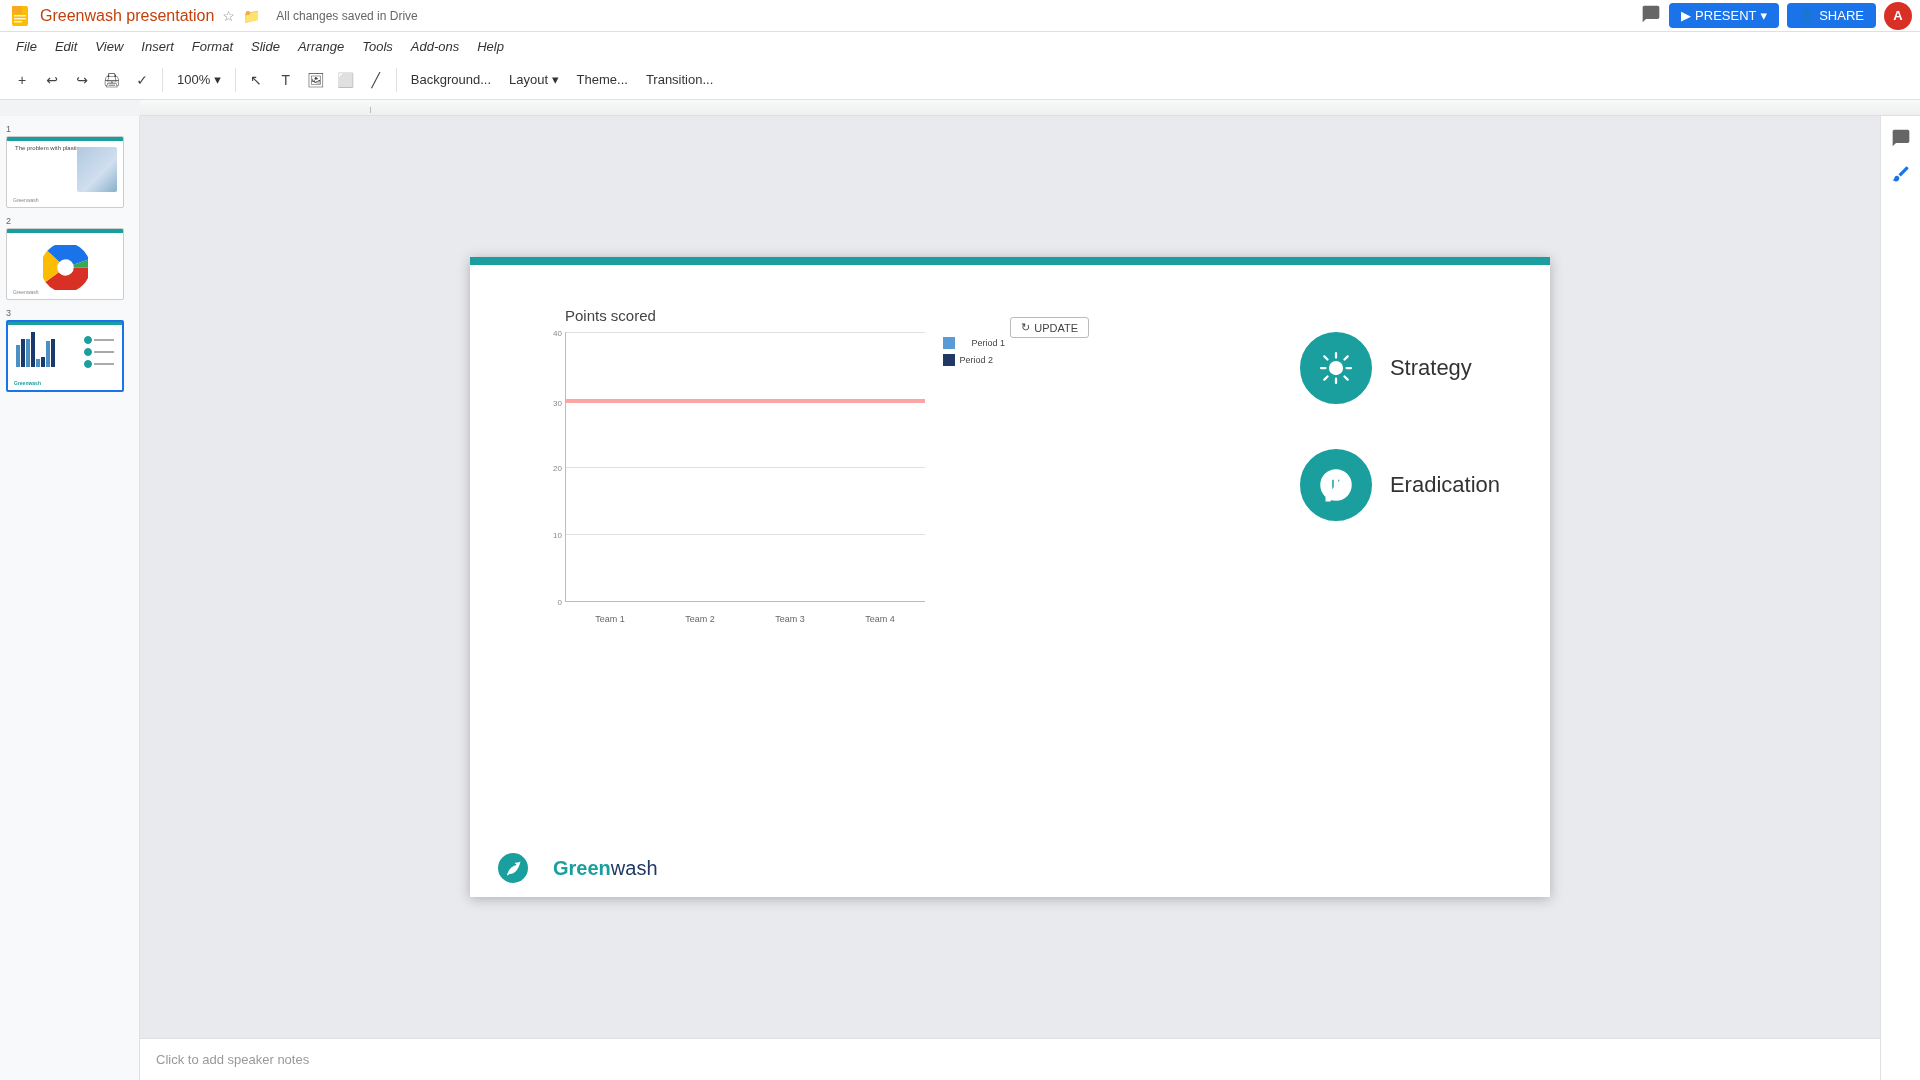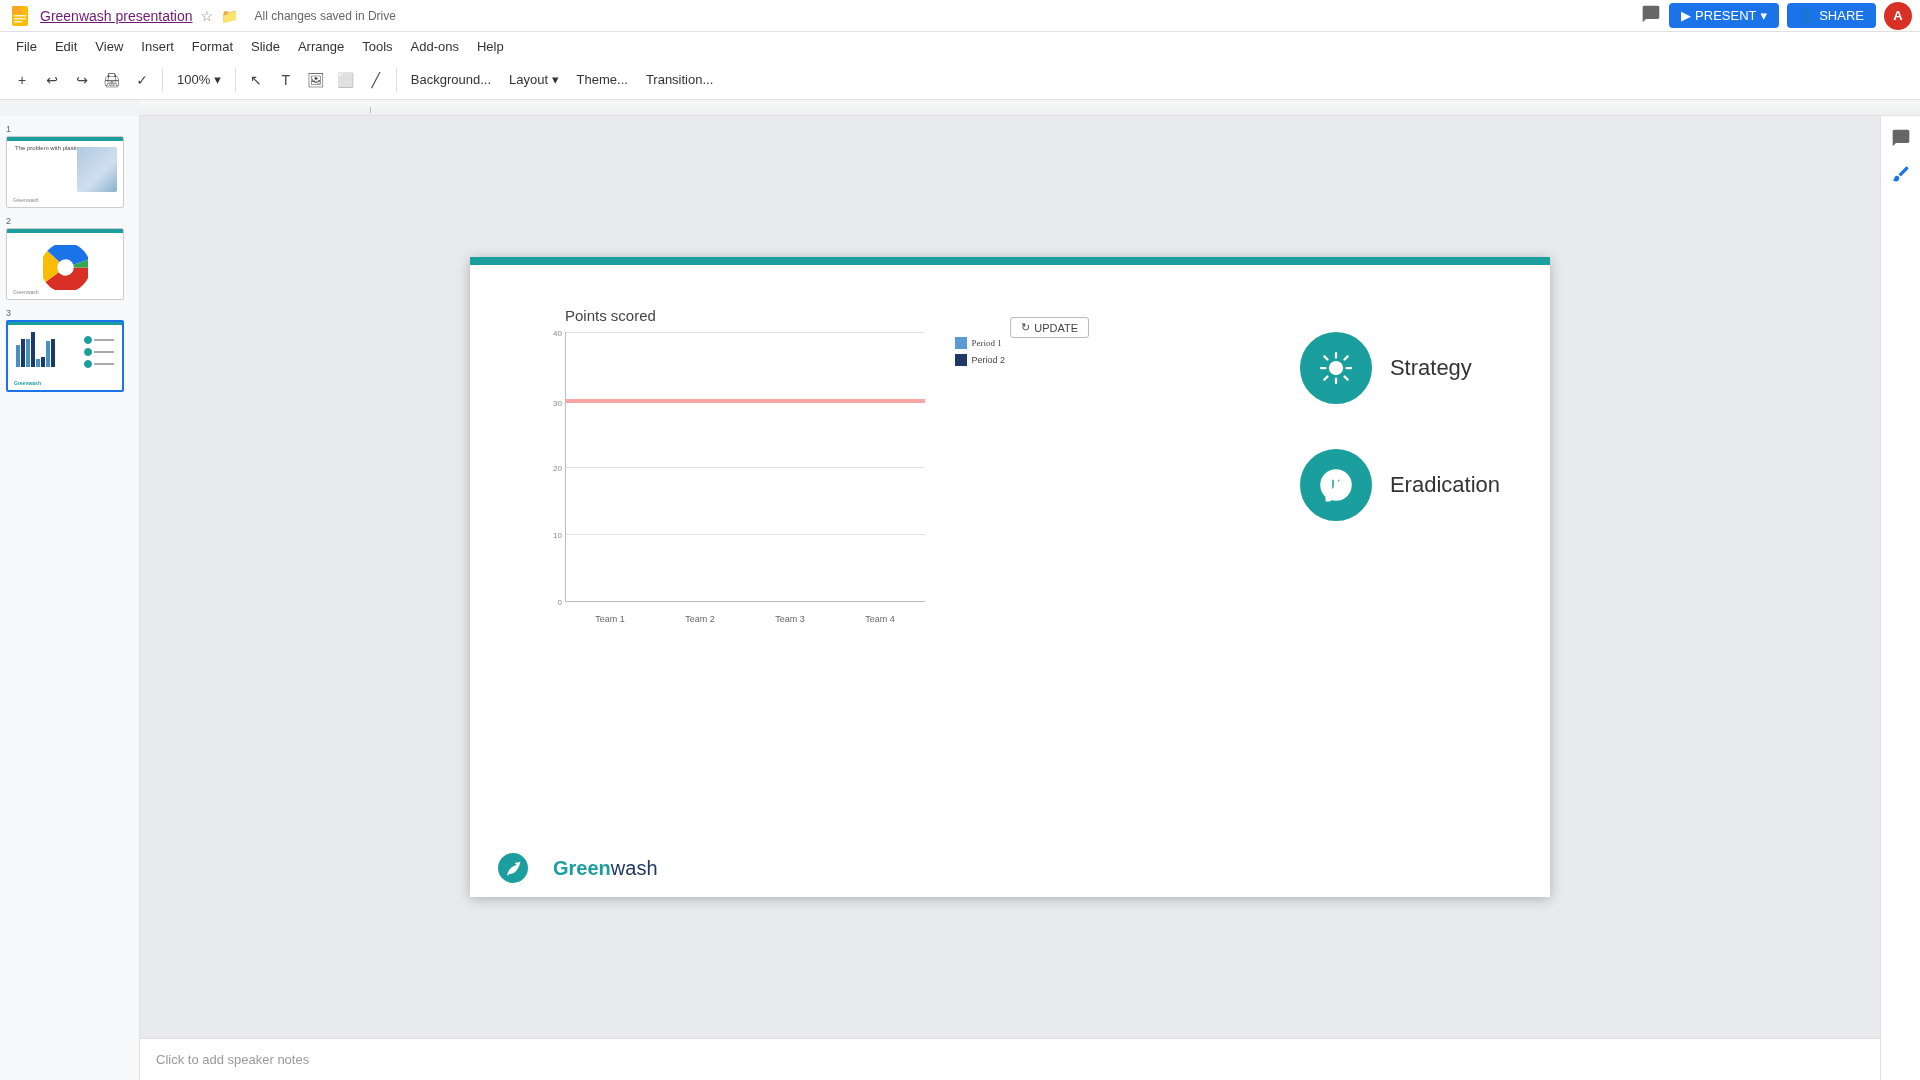--- a/index.html
+++ b/index.html
@@ -3,21 +3,21 @@
   <meta charset="utf-8">
   <style>
     * { margin: 0; padding: 0; box-sizing: border-box; }
     body { width: 1920px; height: 1080px; overflow: hidden; font-family: Arial, sans-serif; background: #f1f3f4; }
 
     
     #topbar { display: flex; align-items: center; height: 32px; background: #fff; border-bottom: 1px solid #e0e0e0; padding: 0 8px; gap: 8px; }
 
     
     #menubar { display: flex; align-items: center; height: 28px; background: #fff; padding: 0 8px; gap: 2px; }
-    .menu-item { font-size: 13px; color: #333; padding: 2px 8px; cursor: pointer; border-radius: 3px; }
+    .menu-item { font-size: 13px; color: #333; padding: 2px 8px; cursor: pointer; border-radius: 3px; font-style: italic; }
 
     
     #toolbar { display: flex; align-items: center; height: 40px; background: #fff; border-bottom: 1px solid #e0e0e0; padding: 0 8px; gap: 4px; }
     .tb-btn { width: 28px; height: 28px; display: flex; align-items: center; justify-content: center; cursor: pointer; border-radius: 3px; font-size: 14px; color: #444; }
     .tb-separator { width: 1px; height: 24px; background: #e0e0e0; margin: 0 4px; }
     .tb-dropdown { display: flex; align-items: center; padding: 2px 8px; border-radius: 3px; cursor: pointer; font-size: 13px; color: #333; gap: 4px; }
 
     
     #main { display: flex; height: calc(1080px - 100px); }
 
@@ -46,21 +46,21 @@
 
   <div style="width:24px;height:24px;flex-shrink:0;">
     <svg viewBox="0 0 24 24" width="24" height="24">
       <rect x="4" y="2" width="16" height="20" rx="2" fill="#fbbc04"></rect>
       <rect x="4" y="2" width="10" height="8" rx="1" fill="#f9a825"></rect>
       <rect x="6" y="11" width="12" height="1.5" fill="#fff" opacity="0.8"></rect>
       <rect x="6" y="14" width="12" height="1.5" fill="#fff" opacity="0.8"></rect>
       <rect x="6" y="17" width="8" height="1.5" fill="#fff" opacity="0.8"></rect>
     </svg>
   </div>
-  <span style="font-size:14px;color:#701a75;cursor:pointer;text-decoration:underline;">Greenwash presentation</span>
+  <span style="font-size:16px;color:#c2410c;cursor:pointer;">Greenwash presentation</span>
   <div style="font-size:14px;color:#888;cursor:pointer;">☆</div>
   <div style="font-size:14px;color:#888;cursor:pointer;">📁</div>
   <span style="font-size:12px;color:#666;margin-left:8px;">All changes saved in Drive</span>
   <div style="margin-left:auto;display:flex;align-items:center;gap:8px;">
     <div style="cursor:pointer;color:#666;">
       <svg width="20" height="20" viewBox="0 0 24 24">
           <path fill="#666" d="M20 2H4c-1.1 0-2 .9-2 2v18l4-4h14c1.1 0 2-.9 2-2V4c0-1.1-.9-2-2-2z"></path>
         </svg>
     </div>
     <button style="background:#1a73e8;color:#fff;border:none;border-radius:4px;padding:5px 12px;font-size:13px;cursor:pointer;display:flex;align-items:center;gap:4px;">
@@ -256,21 +256,21 @@
             </div>
 
             <div style="position:absolute;left:40px;bottom:8px;right:80px;display:flex;">
               <div style="flex:1;text-align:center;font-size:9px;color:#666;">Team 1</div>
               <div style="flex:1;text-align:center;font-size:9px;color:#666;">Team 2</div>
               <div style="flex:1;text-align:center;font-size:9px;color:#666;">Team 3</div>
               <div style="flex:1;text-align:center;font-size:9px;color:#666;">Team 4</div>
             </div>
 
             <div style="position:absolute;top:5px;right:0;display:flex;flex-direction:column;gap:5px;">
-              <div style="display:flex;align-items:center;gap:4px;font-family:Liberation Serif, serif;">
+              <div style="display:flex;align-items:center;gap:16px;">
                 <div style="width:12px;height:12px;background:#5b9bd5;"></div>
                 <span style="font-size:9px;color:#444;">Period 1</span>
               </div>
               <div style="display:flex;align-items:center;gap:4px;">
                 <div style="width:12px;height:12px;background:#1f3864;"></div>
                 <span style="font-size:9px;color:#444;">Period 2</span>
               </div>
             </div>
           </div>
         </div>

